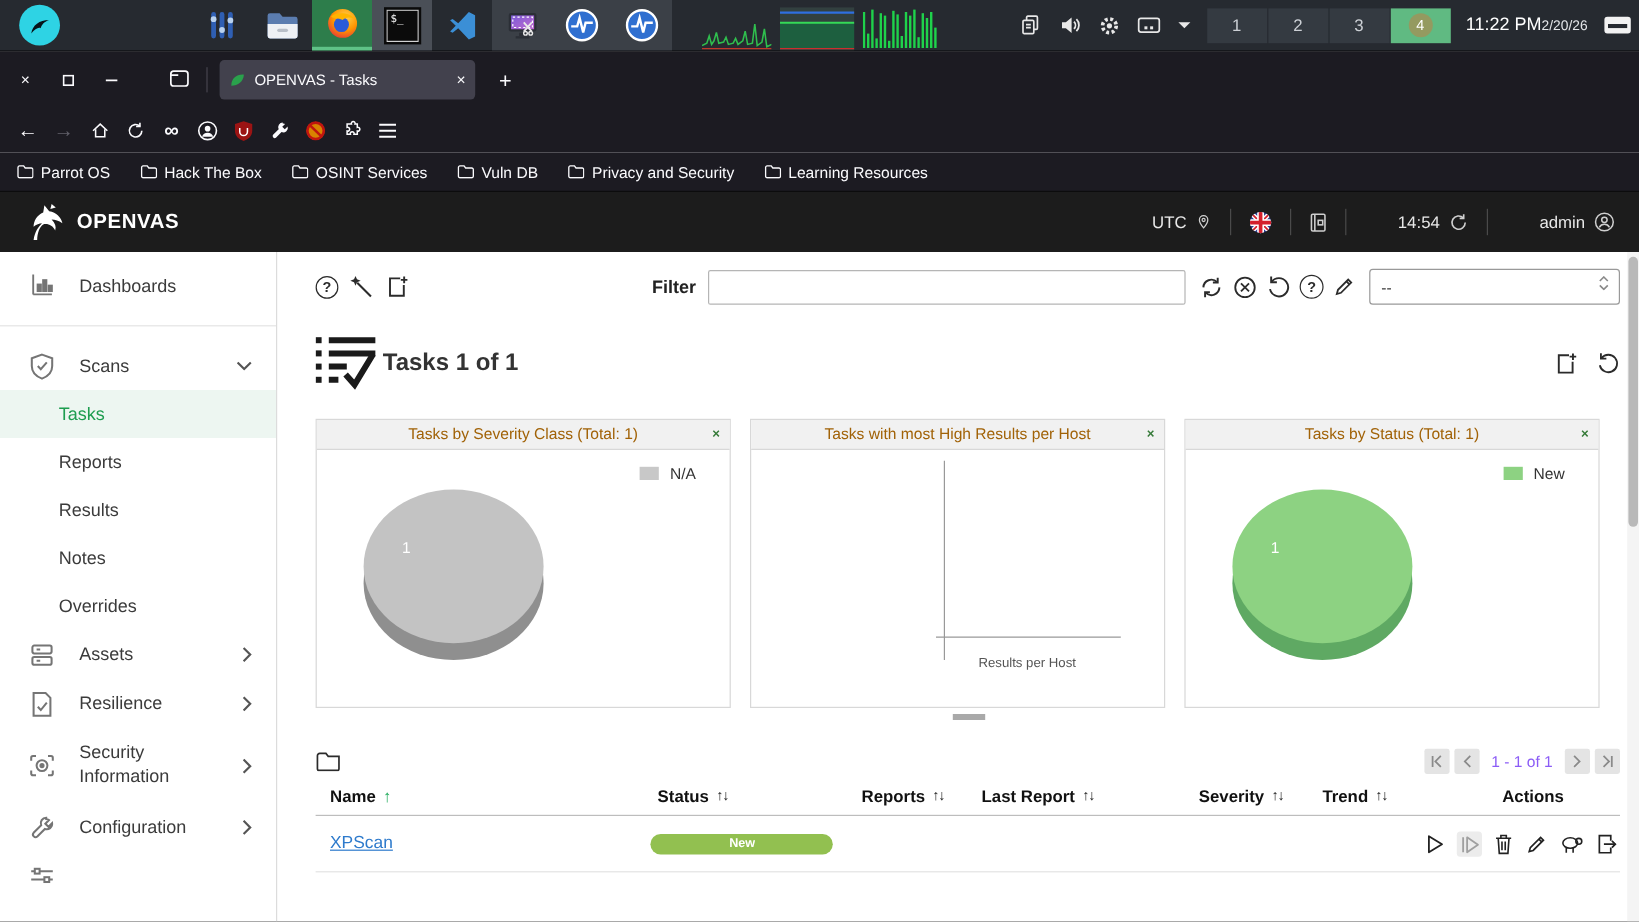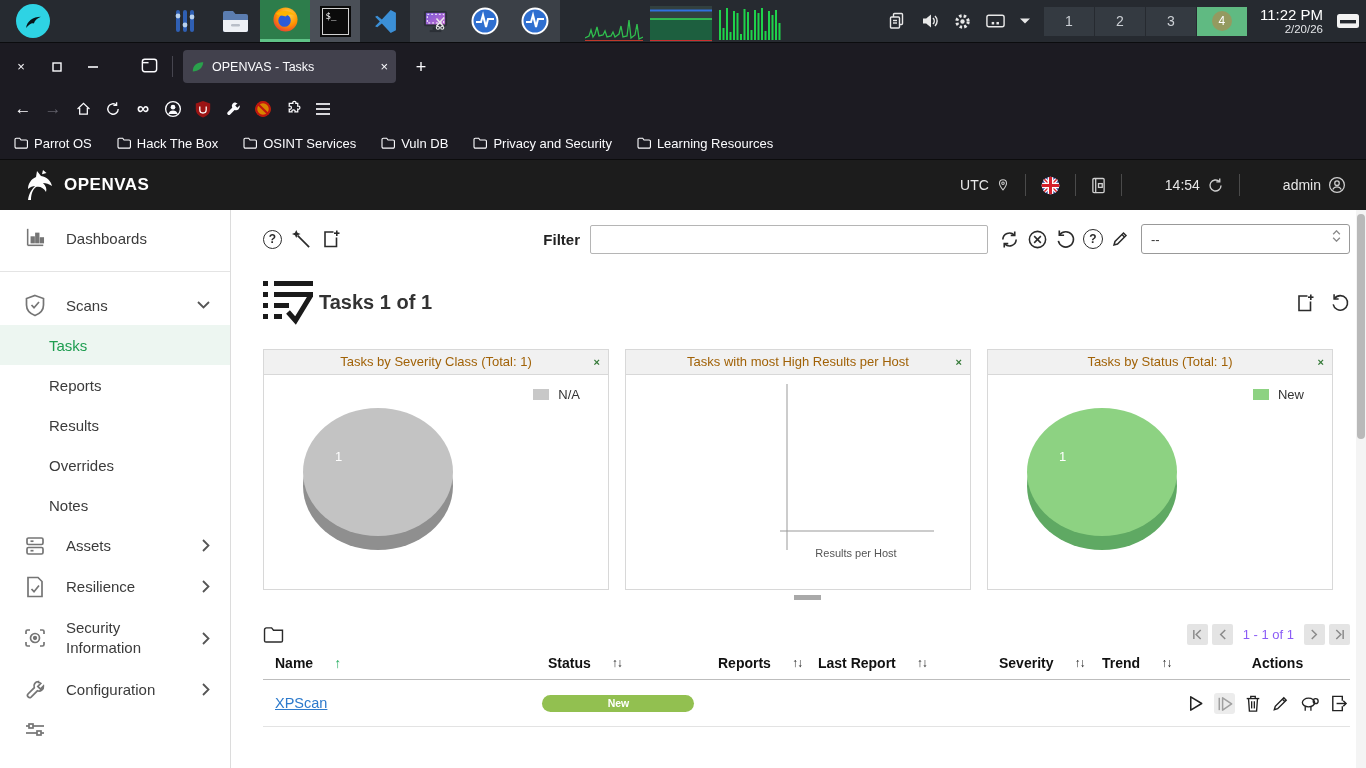--- a/index.html
+++ b/index.html
@@ -17,21 +17,21 @@
   .app-slot.term-box { background:#4a4f57; }
   .app-slot.ff-box { background:#2d7d4b; border-bottom:3px solid #5fc287; }
   .sb-graphs { position:absolute; left:585px; top:3px; display:flex; gap:7px; align-items:flex-end; }
   .sb-right { position:absolute; right:6px; top:0; height:42px; display:flex; align-items:center; gap:13px; }
   .ws-group { display:flex; gap:1px; }
   .ws-btn { width:50px; height:29px; background:#343a41; color:#ccd0d5; font-size:14px;
             display:flex; align-items:center; justify-content:center; }
   .ws-btn.active { background:#60ba82; }
   .ws-badge { width:20px; height:20px; border-radius:50%; background:#949a60; color:#fff; font-size:12px;
               display:flex; align-items:center; justify-content:center; }
-  .sb-clock { display:flex; flex-direction:column; align-items:flex-end; color:#fff; line-height:1.15; }
+  .sb-clock { display:flex; flex-direction:row; align-items:flex-end; color:#fff; line-height:1.15; }
   .sb-clock .t1 { font-size:15px; }
   .sb-clock .t2 { font-size:11.5px; color:#e3e5e8; }
   .term-icon { width:27px; height:27px; background:#0b0b0b; border:1px solid #d2d2d2; outline:2px solid #0b0b0b;
                color:#fff; font-family:"DejaVu Sans Mono",monospace; font-size:9px; padding:2px 0 0 3px; }
 
   
   .titlebar { position:relative; height:47px; background:#1c1b22; }
   .win-ctrls { position:absolute; left:10px; top:0; height:47px; display:flex; align-items:center; gap:14px; }
   .wc { width:22px; height:22px; display:flex; align-items:center; justify-content:center; color:#fbfbfe; font-size:13px; }
   .ffview { position:absolute; left:140px; top:13px; }
@@ -112,21 +112,21 @@
   .list-row { margin-top:24px; display:flex; align-items:center; }
   .pager { margin-left:auto; display:flex; align-items:center; gap:4px; }
   .pg-btn { width:21px; height:21px; background:#e4e4e4; border-radius:2px; display:flex; align-items:center; justify-content:center; }
   .pg-lbl { font-size:13px; color:#8b5cf6; margin:0 6px; }
 
   .tbl { margin-top:10px; }
   .tbl-head, .tbl-row { display:flex; align-items:center; padding-left:12px; }
   .tbl-head { padding-bottom:8px; border-bottom:1px solid #bdbdbd; font-weight:bold; font-size:14px; color:#111; }
   .col-name{width:273px;} .col-status{width:170px;} .col-reports{width:100px;} .col-last{width:181px;}
   .col-sev{width:103px;} .col-trend{width:103px;} .col-actions{flex:1; text-align:center;}
-  .hcell { display:flex; align-items:center; gap:21px; }
+  .hcell { display:flex; align-items:center; gap:6px; }
   .sort-up { color:#27ae60; font-size:14px; }
   .sort-both { color:#222; font-size:12px; letter-spacing:-1px; }
   .tbl-row { height:47px; border-bottom:1px solid #e3e3e3; }
   .task-link { color:#2d7acc; font-size:14.5px; }
   .badge { width:152px; height:17px; border-radius:9px; background:#92c050; color:#fff; font-size:10.5px; font-weight:bold;
            display:flex; align-items:center; justify-content:center; }
   .row-actions { flex:1; display:flex; justify-content:flex-end; gap:9px; align-items:center; padding-right:2px; }
   .act-dis { background:#ececec; border-radius:3px; display:flex; padding:1px; }
 
   .pscroll { position:absolute; right:0; top:0; width:10px; height:558px; background:#f4f4f4; }
@@ -525,24 +525,24 @@
       <div class="sn-sub active">
           <span>Tasks</span>
         </div>
       <div class="sn-sub">
           <span>Reports</span>
         </div>
       <div class="sn-sub">
           <span>Results</span>
         </div>
       <div class="sn-sub">
+          <span>Notes</span>
+        </div>
+      <div class="sn-sub">
           <span>Overrides</span>
-        </div>
-      <div class="sn-sub">
-          <span>Notes</span>
         </div>
       <div class="sn-item" style="height:41px">
         <span class="sicon">
             <svg width="22" height="20" viewBox="0 0 22 20" fill="none" stroke="#757575" stroke-width="1.7">
               <rect x="3" y="2" width="16" height="6.5" rx="1.5"></rect>
               <rect x="3" y="11.5" width="16" height="6.5" rx="1.5"></rect>
               <line x1="6.5" y1="5.2" x2="9.5" y2="5.2"></line>
               <line x1="6.5" y1="14.7" x2="9.5" y2="14.7"></line>
             </svg>
           </span>

